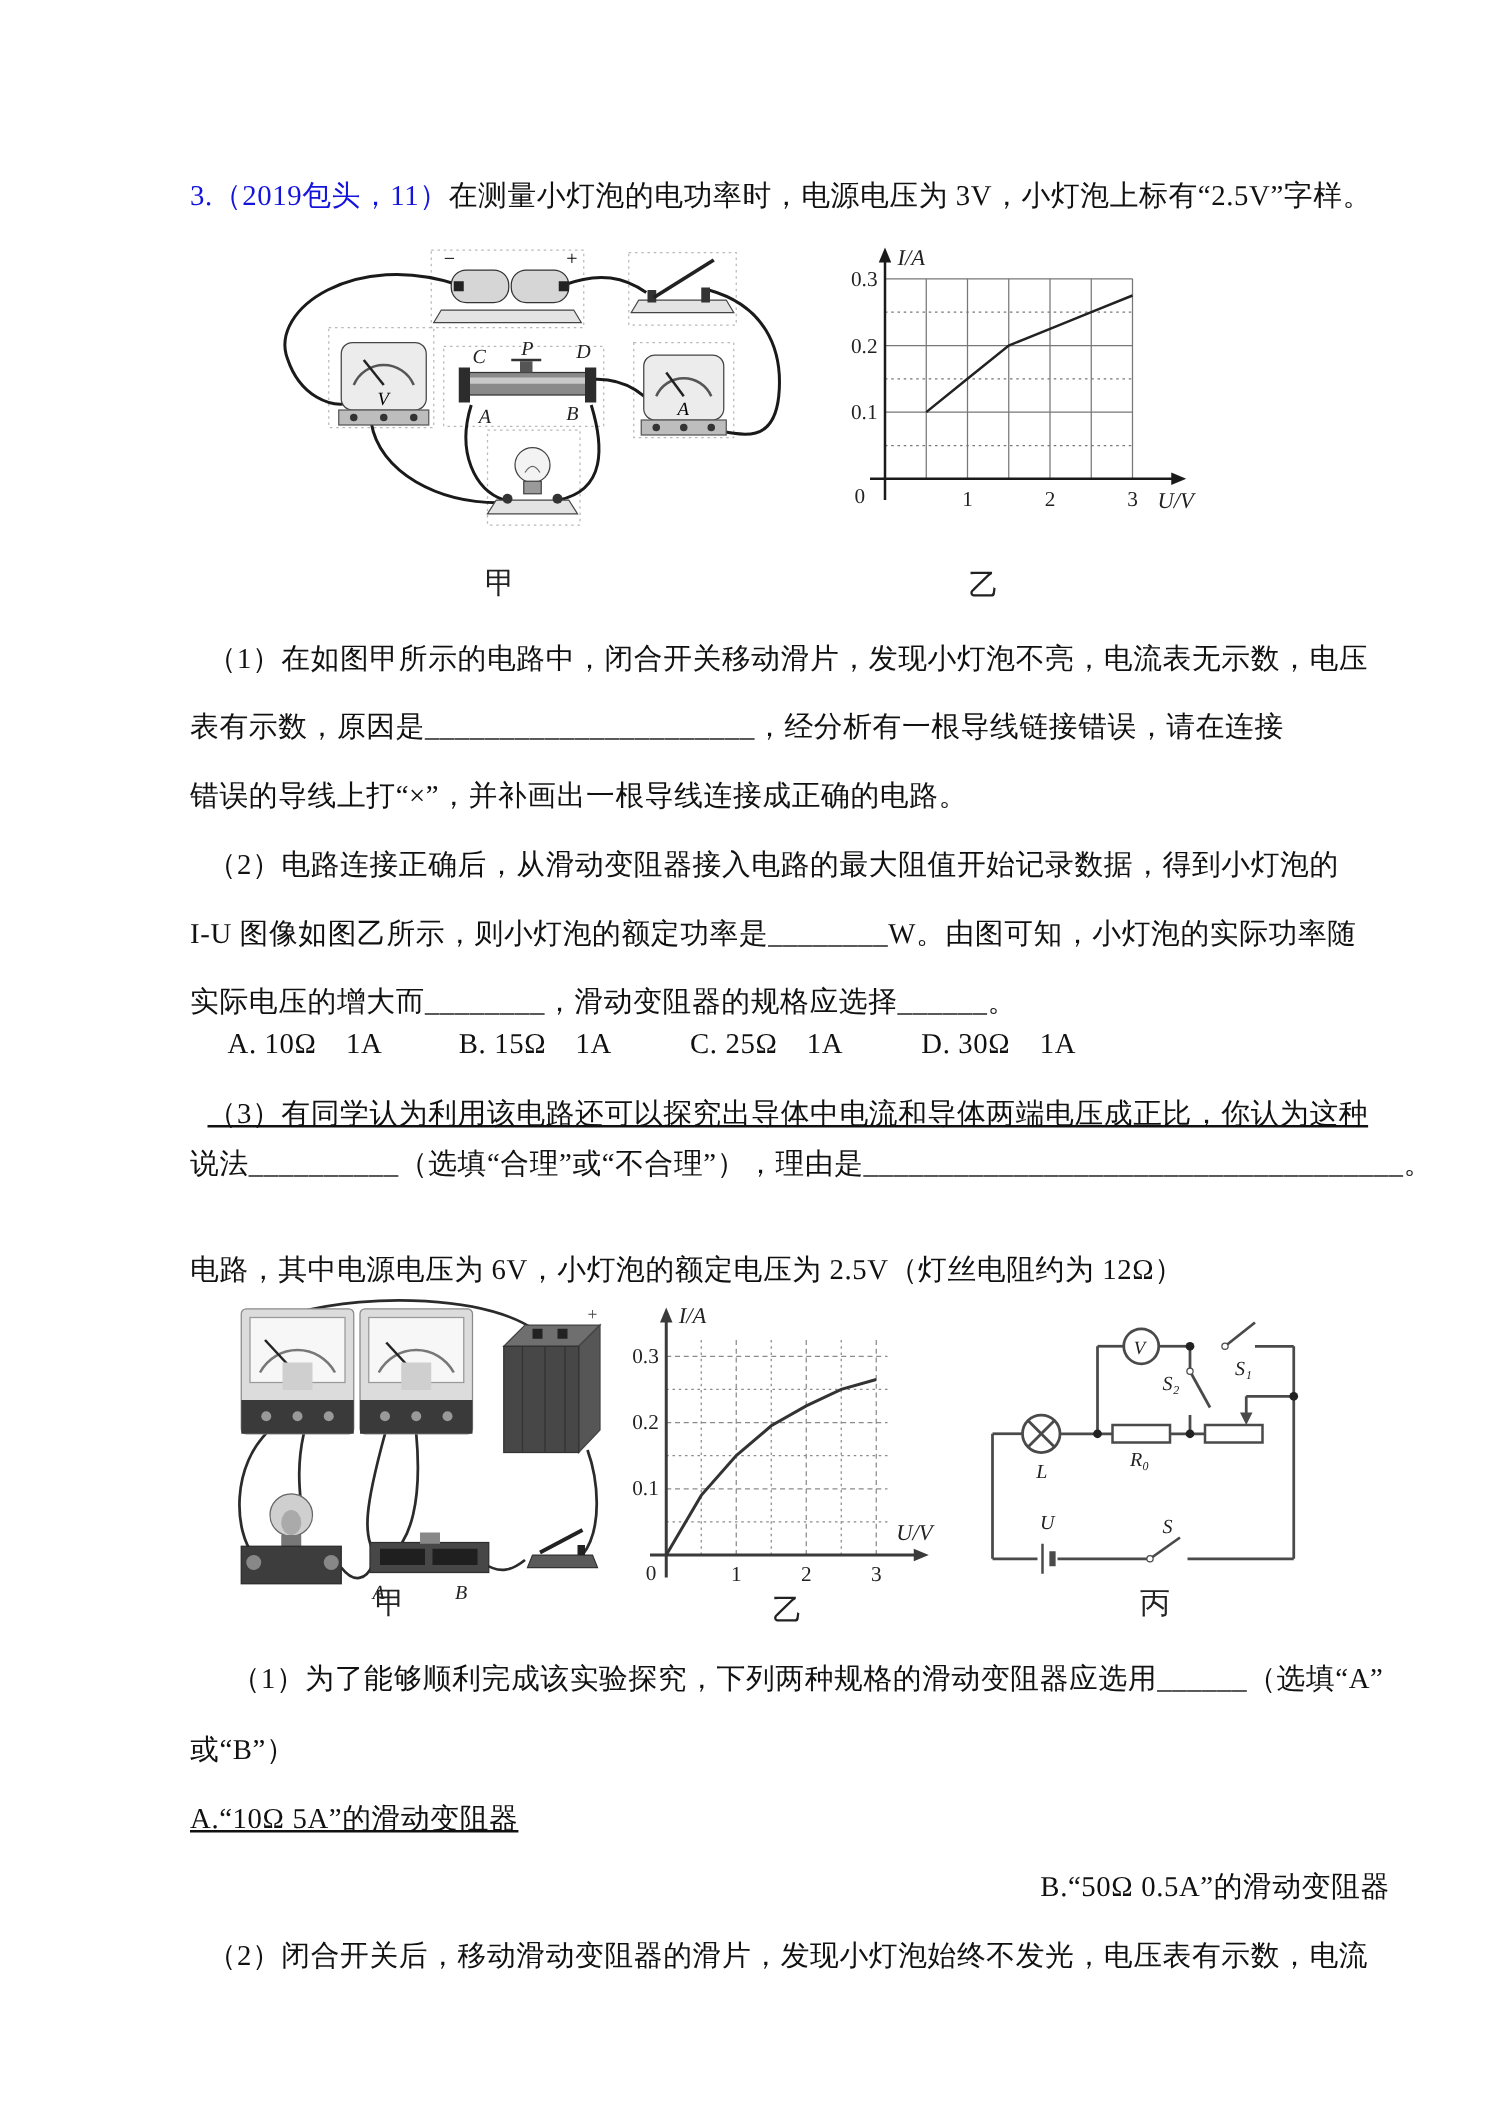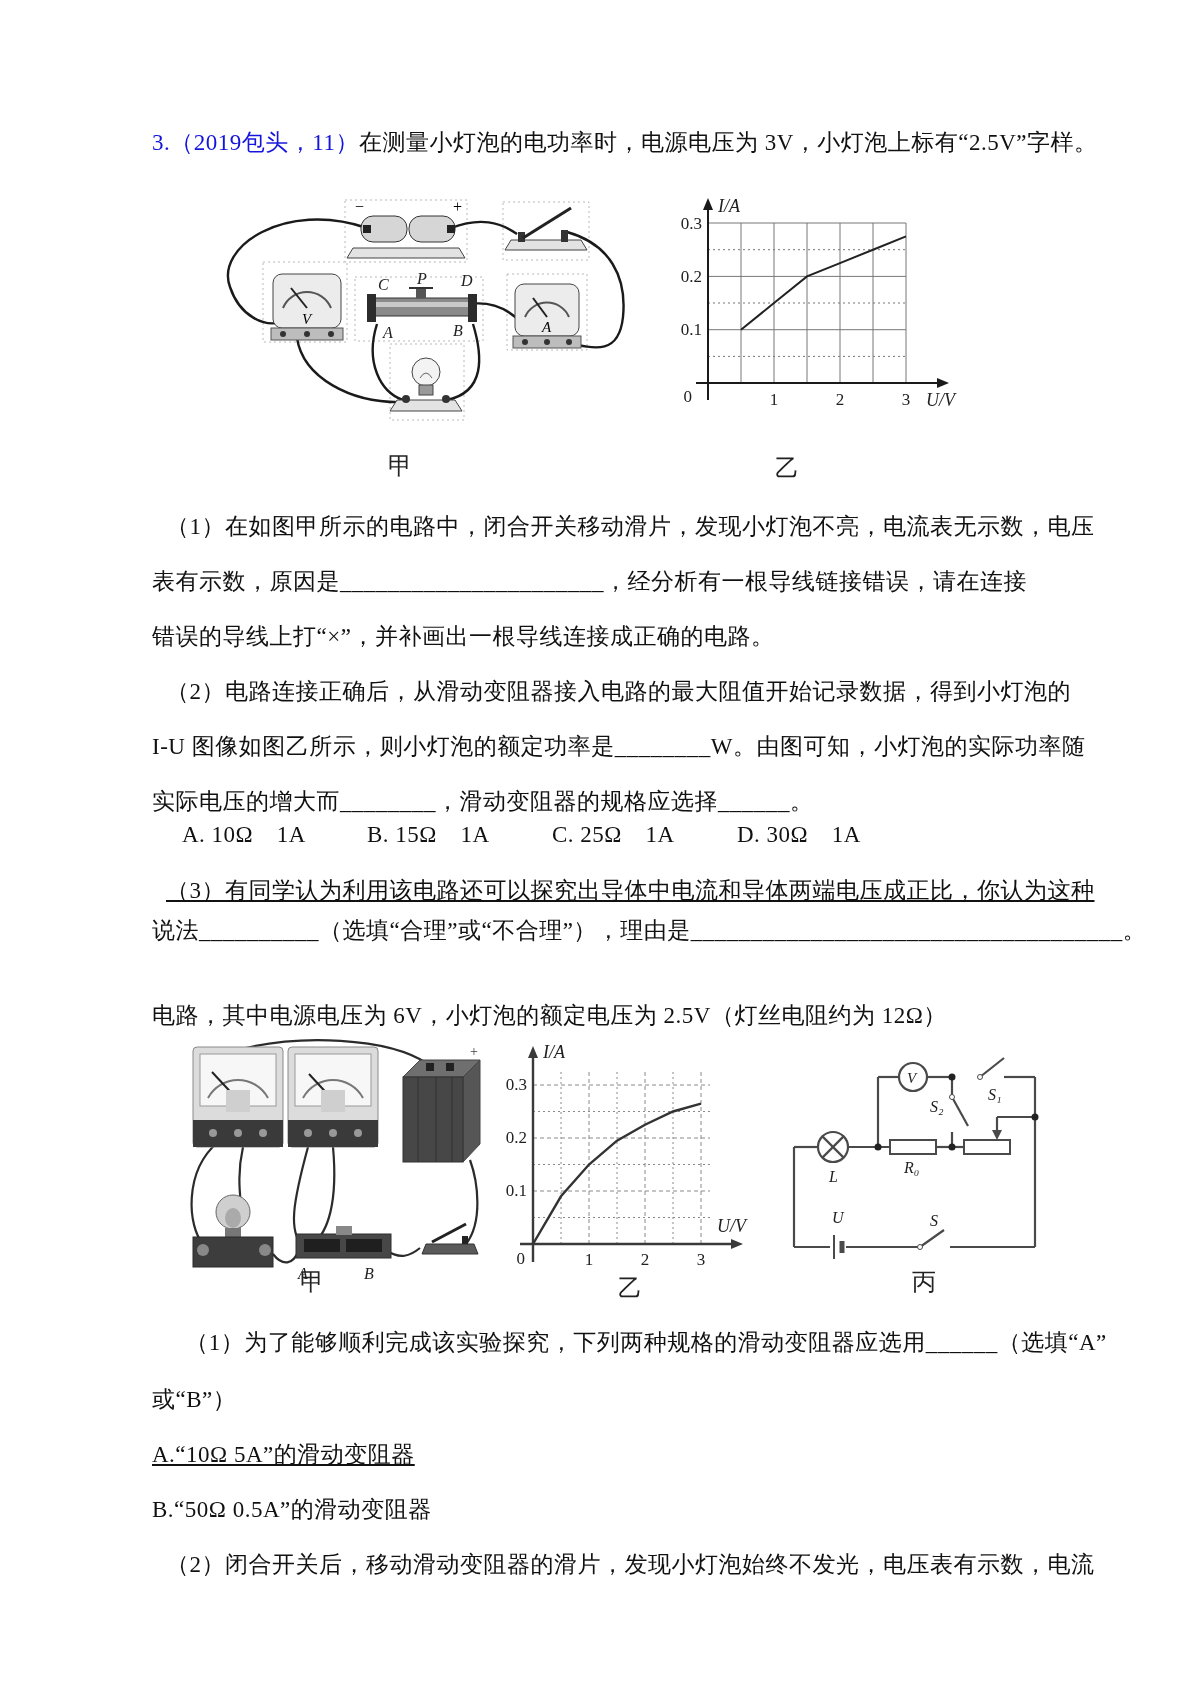--- a/index.html
+++ b/index.html
@@ -33,21 +33,21 @@
   svg text{font-family:"Liberation Serif", serif;}
   .ax-lab{font-style:italic;font-size:18px;fill:#222;}
   .tick{font-size:17px;fill:#222;}
   .comp-lab{font-style:italic;font-size:16px;fill:#222;}
 </style>
 </head>
 <body>
 
 <div id="page">
 
-  <div class="line" style="top:128px;">
+  <div class="line" style="top:142px;">
     <span class="cite">3.</span><span class="cite">（2019包头，11）</span><span>在测量小灯泡的电功率时，电源电压为 3V，小灯泡上标有“2.5V”字样。</span>
   </div>
 
   <svg style="left:185px;top:192px;" width="455" height="255" viewBox="0 0 455 255">
 
     <g stroke="#b9b9b9" stroke-dasharray="2,3" fill="none">
       <rect x="160" y="8" width="122" height="62"></rect>
       <rect x="318" y="10" width="86" height="58"></rect>
       <rect x="78" y="70" width="84" height="80"></rect>
       <rect x="170" y="85" width="128" height="64"></rect>
@@ -368,16 +368,16 @@
     <text x="158" y="184" class="comp-lab">S</text>
   </svg>
 
   <div class="fig-label" style="left:300px;top:1266px;">甲</div>
   <div class="fig-label" style="left:618px;top:1272px;">乙</div>
   <div class="fig-label" style="left:912px;top:1266px;">丙</div>
 
   <div class="line indent" style="top:1328px;text-align:center;">（1）为了能够顺利完成该实验探究，下列两种规格的滑动变阻器应选用______（选填“A”</div>
   <div class="line" style="top:1385px;">或“B”）</div>
   <div class="line" style="top:1440px;text-decoration:underline;">A.“10Ω 5A”的滑动变阻器</div>
-  <div class="line" style="top:1495px;">B.“50Ω 0.5A”的滑动变阻器</div>
+  <div class="line" style="top:1495px;text-align:right;">B.“50Ω 0.5A”的滑动变阻器</div>
   <div class="line indent" style="top:1550px;">（2）闭合开关后，移动滑动变阻器的滑片，发现小灯泡始终不发光，电压表有示数，电流</div>
 
 </div>
 
 </body></html>

